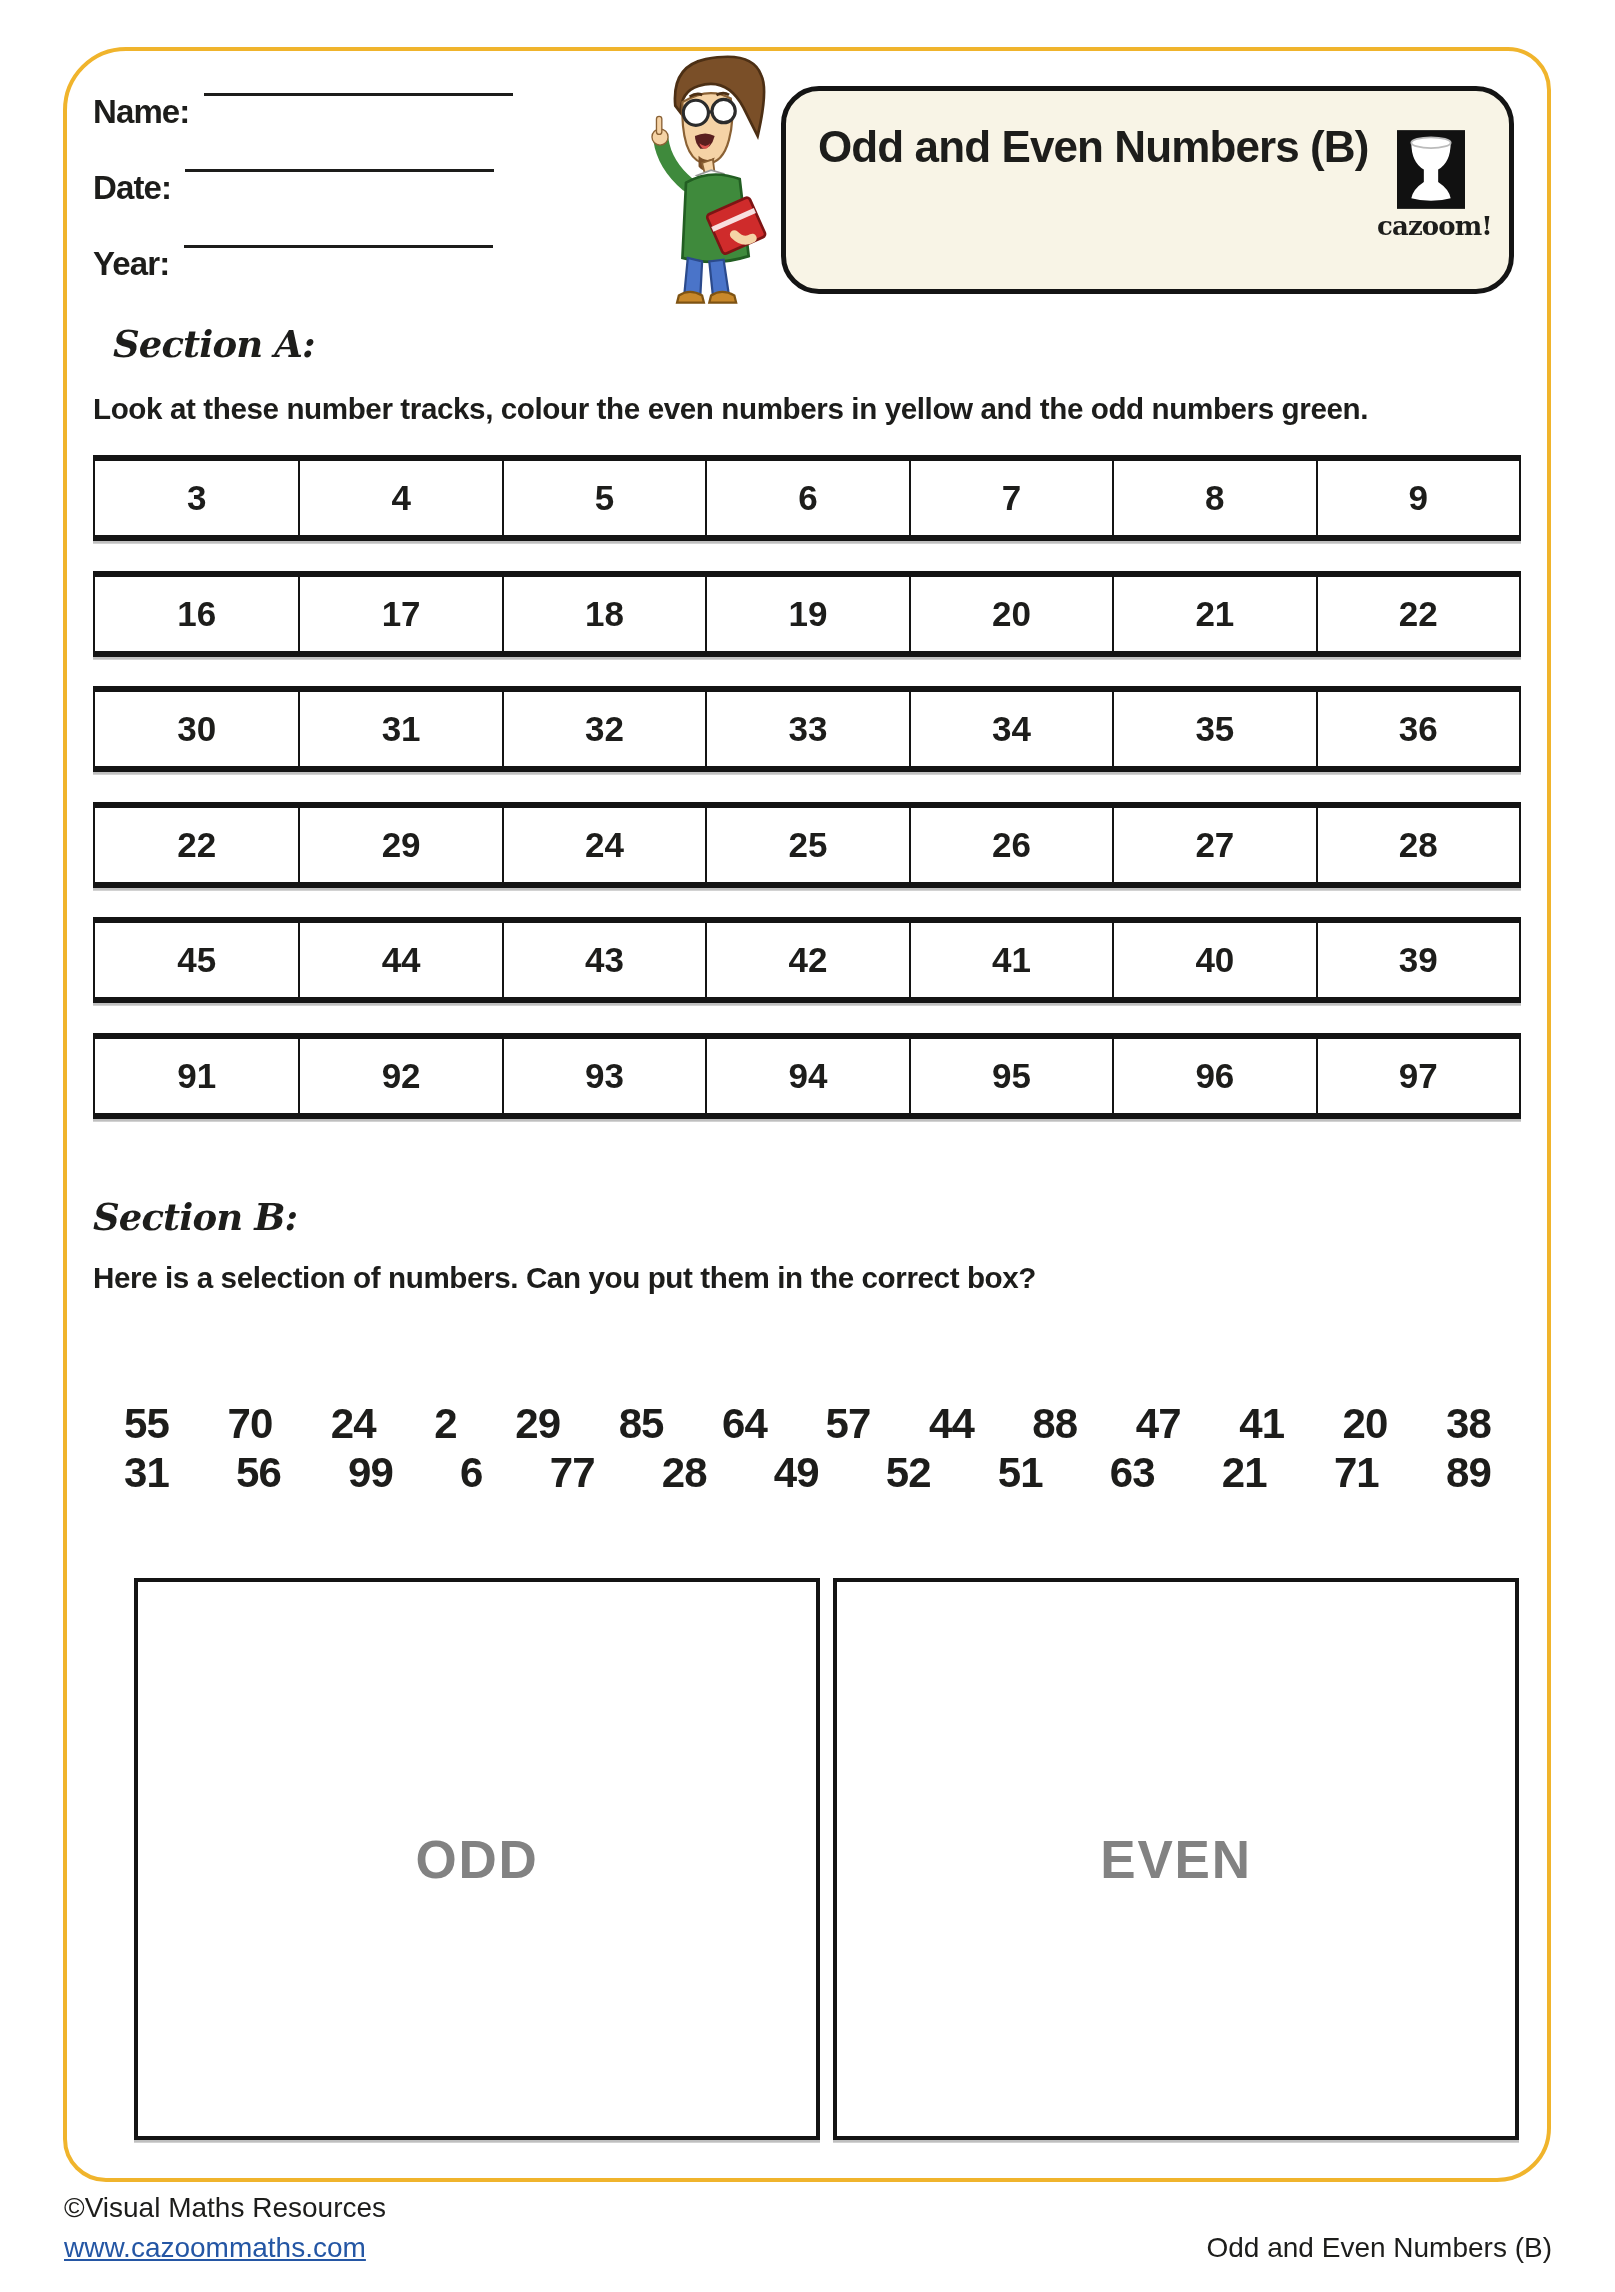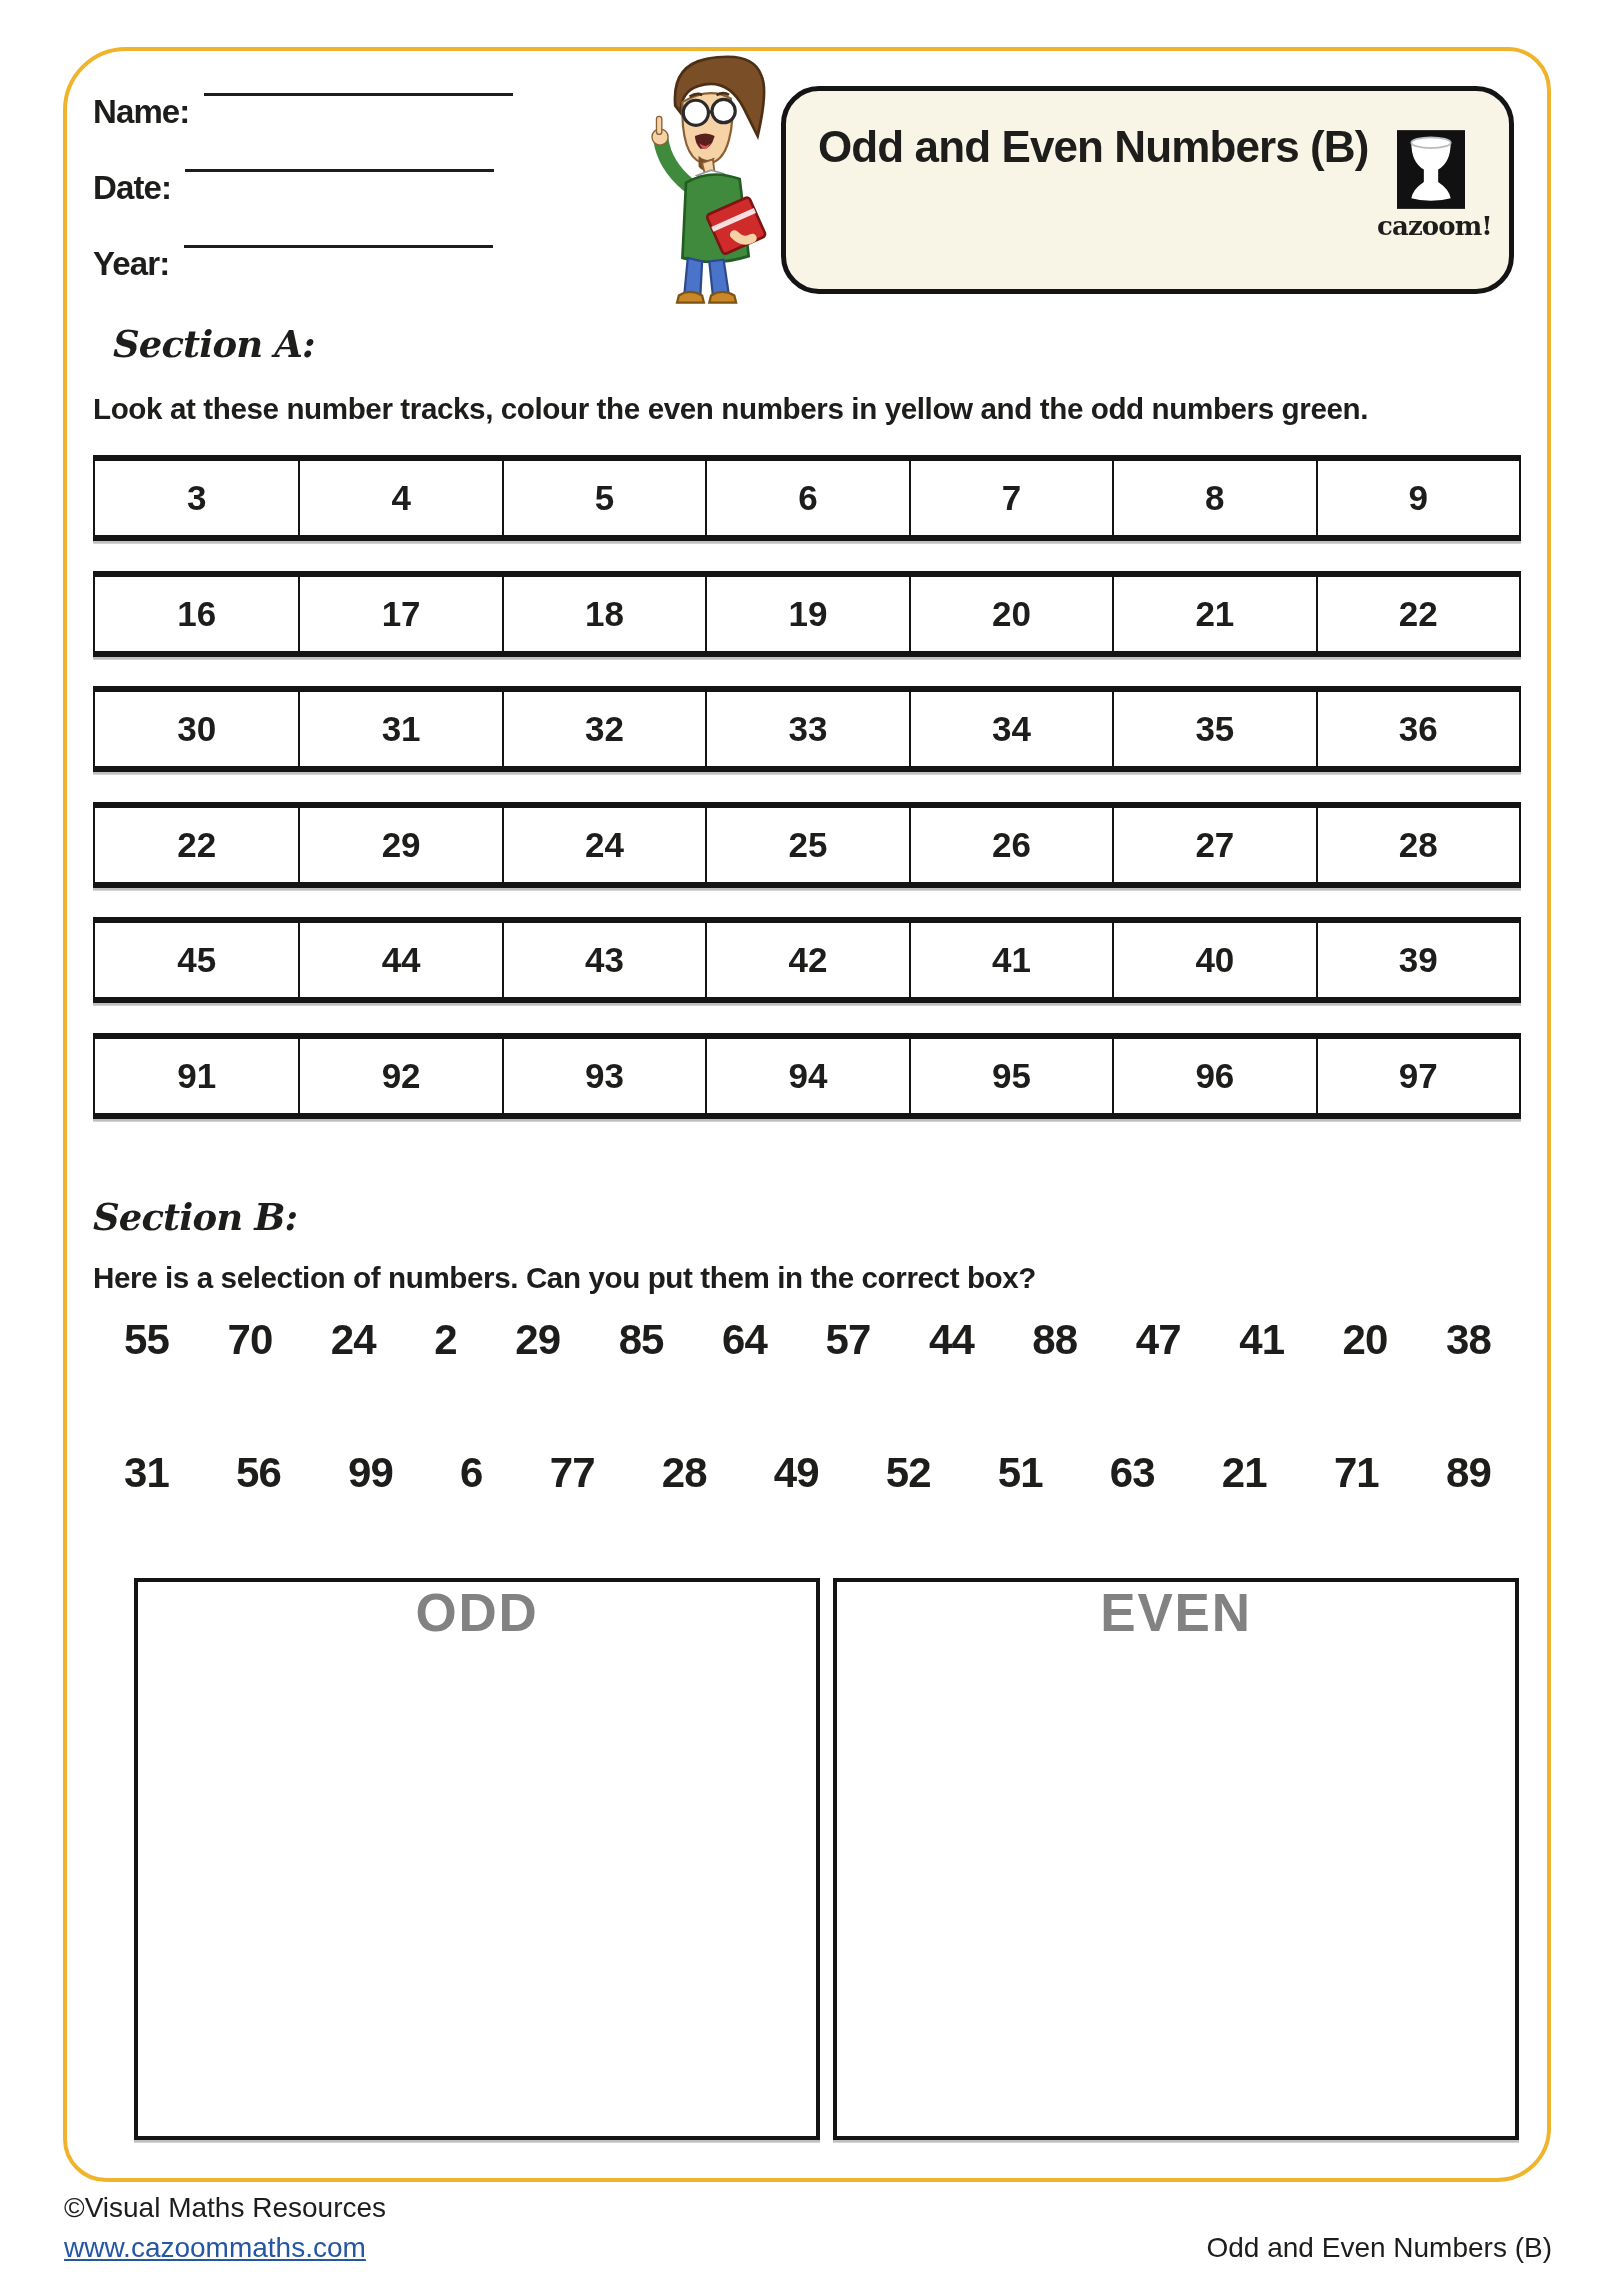--- a/index.html
+++ b/index.html
@@ -42,26 +42,26 @@
            border:2.7px solid #141414; border-top-width:6.3px; border-bottom-width:6.3px; background:#fff;
            box-shadow:0 2.7px 0 rgba(0,0,0,0.25); }
   .cell { display:flex; align-items:center; justify-content:center;
           font-size:35px; font-weight:bold; }
   .track .cell + .cell { border-left:2.7px solid #141414; }
 
   
   .num-row { position:absolute; left:124px; width:1367px; display:flex;
              justify-content:space-between; align-items:center;
              font-size:42px; font-weight:bold; letter-spacing:-0.9px; }
-  .row-1 { top:1316px;gap:17px; } .row-2 { top:1449px; }
+  .row-1 { top:1400px;gap:17px; } .row-2 { top:1449px; }
 
   
   .sort-box { position:absolute; top:1578px; height:562px; width:686px;
               border:4.5px solid #141414; background:#fff;
-              display:flex; align-items:flex-start; justify-content:center;
+              display:flex; align-items:center; justify-content:center;
               box-shadow:0 2.7px 0 rgba(0,0,0,0.25); }
   .box-odd { left:134px; } .box-even { left:833px; }
   .sort-label { color:#828282; font-size:53px; font-weight:bold; letter-spacing:1.8px; }
 
   
   .footer-copy { position:absolute; left:64px; top:2192px; font-size:28px; }
   .footer-link { position:absolute; left:64px; top:2232px; font-size:28px;
                  color:#2456a4; text-decoration:underline; cursor:pointer; }
   .footer-title { position:absolute; right:64px; top:2232px; font-size:28px; text-align:right; }
 </style>

